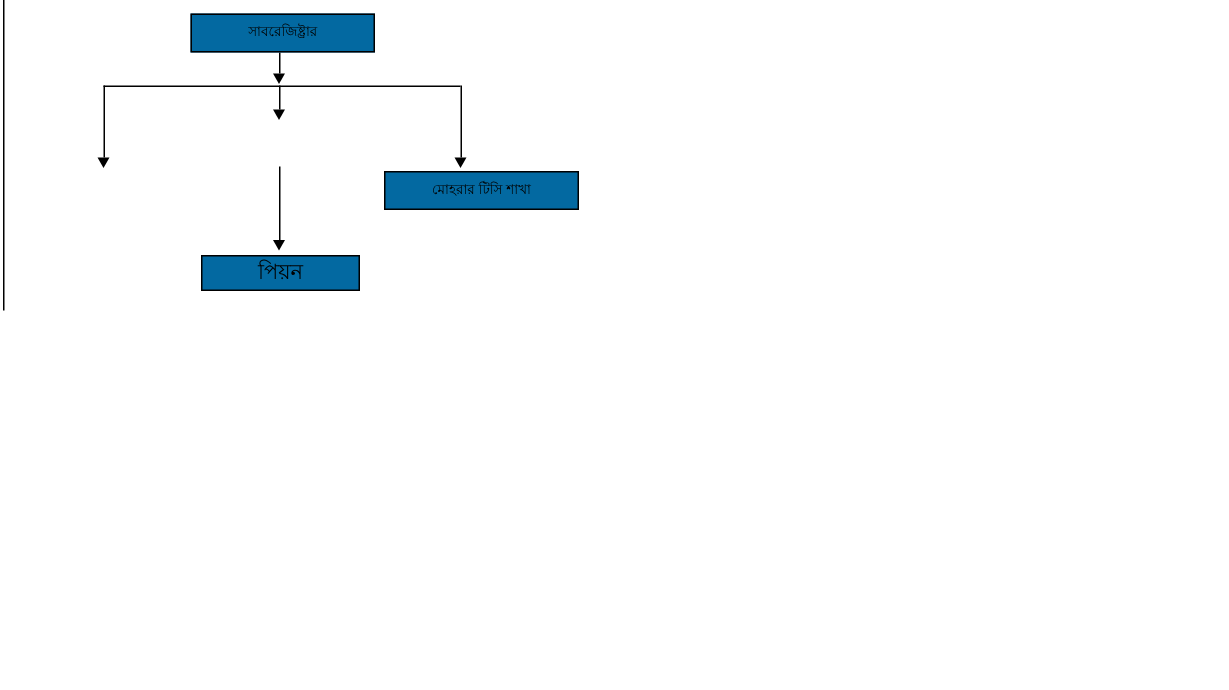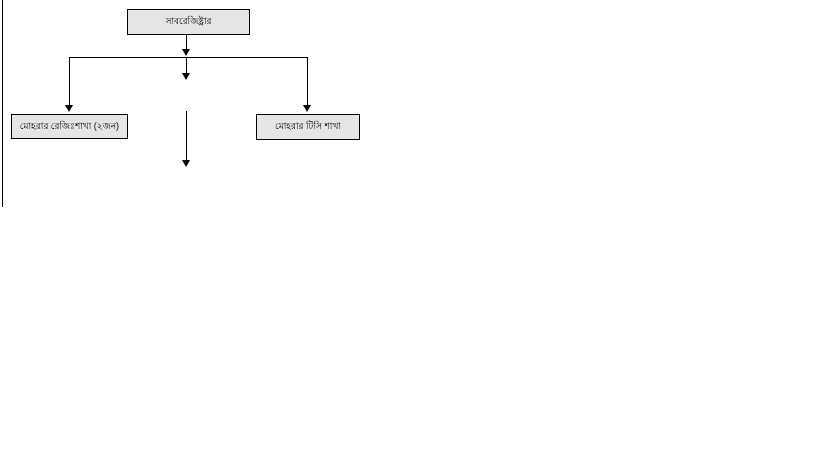--- a/index.html
+++ b/index.html
@@ -21,34 +21,34 @@
     left: 2px;
     top: 0;
     width: 1px;
     height: 207px;
     background: #000000;
   }
   .node {
     position: absolute;
     box-sizing: border-box;
     border: 1px solid #000000;
-    background: #e5e5e5;
+    background: #0369a1;
     display: flex;
     align-items: center;
     justify-content: center;
     text-align: center;
     line-height: 1.1;
     color: #000000;
     overflow: hidden;
     white-space: nowrap;
   }
   .node-root   { left: 127px; top: 9px;   width: 123px; height: 26px; font-size: 9px; }
   .node-office { left: 134px; top: 86px;  width: 107px; height: 24px; font-size: 14px; }
   .node-regi   { left: 11px;  top: 114px; width: 117px; height: 25px; font-size: 9px; }
-  .node-tc     { left: 256px; top: 114px; width: 104px; height: 26px; font-size: 9px; }
+  .node-tc     { left: 256px; top: 114px; width: 130px; height: 26px; font-size: 9px; }
   .node-peon   { left: 134px; top: 170px; width: 106px; height: 24px; font-size: 14px; }
 
   .line {
     position: absolute;
     background: #000000;
   }
   .v-root    { left: 186px; top: 35px;  width: 1px; height: 14px; }
   .h-main    { left: 69px;  top: 57px;  width: 238px; height: 1px; }
   .v-left    { left: 69px;  top: 57px;  width: 1px; height: 48px; }
   .v-mid     { left: 186px; top: 57px;  width: 1px; height: 16px; }
@@ -86,22 +86,22 @@
   <div class="line v-right"></div>
   <div class="arrow-down a-right"></div>
   <div class="line v-bottom"></div>
   <div class="arrow-down a-bottom"></div>
 
   <div class="node node-root">
     <span>সাবরেজিষ্ট্রার</span>
   </div>
 
 
-  <div class="node node-regi">
-    <span>মোহরার রেজিঃশাখা (২জন)</span>
-  </div>
 
   <div class="node node-tc">
     <span>মোহরার টিসি শাখা</span>
   </div>
 
+  <div class="node node-peon">
+    <span>পিয়ন</span>
+  </div>
 
 </div>
 
 </body></html>

